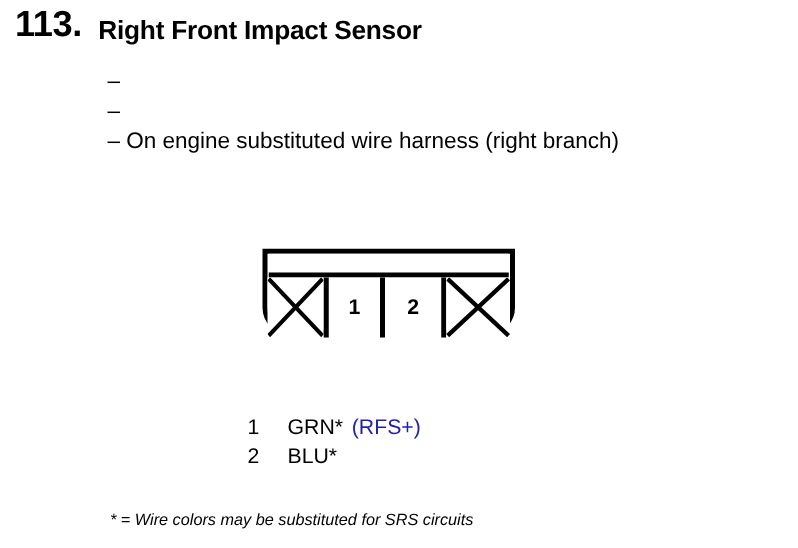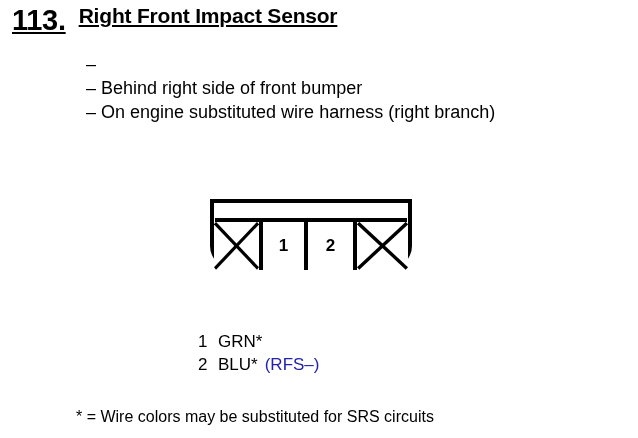--- a/index.html
+++ b/index.html
@@ -16,23 +16,22 @@
     color: #000000;
     -webkit-font-smoothing: antialiased;
   }
 
   
   .title-row {
     position: absolute;
     left: 12px;
     top: 4px;
     display: flex;
-    align-items: flex-start;
-    white-space: nowrap;
-    text-decoration: underline;
+    align-items: flex-end;
+    white-space: nowrap;
   }
   .title-num {
     font-size: 29px;
     font-weight: bold;
     letter-spacing: -0.3px;
   }
   .title-text {
     font-size: 21px;
     font-weight: bold;
     margin-left: 13px;
@@ -127,50 +126,50 @@
     align-items: baseline;
     font-size: 17px;
     line-height: 23px;
     white-space: nowrap;
   }
   .pin-no {
     width: 16px;
     flex: 0 0 16px;
   }
   .pin-color {
-    margin-left: 4px;
+    margin-left: 16px;
   }
   .pin-circuit {
     margin-left: 7px;
   }
 
   
   .footnote {
     position: absolute;
-    left: 76px;
+    left: 88px;
     top: 408px;
-    font-size: 16px;
-    white-space: nowrap;
+    font-size: 13px;
+    white-space: nowrap;
+    font-style: italic;
   }
 </style>
 </head>
 <body style="background: rgb(255, 255, 255); color: rgb(0, 0, 0);">
 
 <div class="title-row">
   <span class="title-num">113.</span>
   <span class="title-text">Right Front Impact Sensor</span>
 </div>
 
 <div class="bullets">
   <div class="bullet-line">
     <span class="bullet-dash">–</span>
   </div>
   <div class="bullet-line">
     <span class="bullet-dash">–</span>
-    <span class="bullet-label">Behind right side of front bumper</span>
   </div>
   <div class="bullet-line">
     <span class="bullet-dash">–</span>
     <span class="bullet-label">On engine substituted wire harness (right branch)</span>
   </div>
 </div>
 
 <div class="connector">
   <div class="conn-topbar"></div>
   <div class="conn-cells">
@@ -192,21 +191,21 @@
         <line x1="44" y1="1" x2="1" y2="41" stroke="#000" stroke-width="3"></line>
       </svg>
     </div>
   </div>
 </div>
 
 <div class="pin-legend">
   <div class="pin-row">
     <span class="pin-no">1</span>
     <span class="pin-color">GRN*</span>
+    <span class="pin-circuit" style="color: rgb(34, 34, 170);">(RFS+)</span>
   </div>
   <div class="pin-row">
     <span class="pin-no">2</span>
     <span class="pin-color">BLU*</span>
-    <span class="pin-circuit" style="color: rgb(34, 34, 170);">(RFS–)</span>
   </div>
 </div>
 
 <div class="footnote">* = Wire colors may be substituted for SRS circuits</div>
 
 </body></html>

